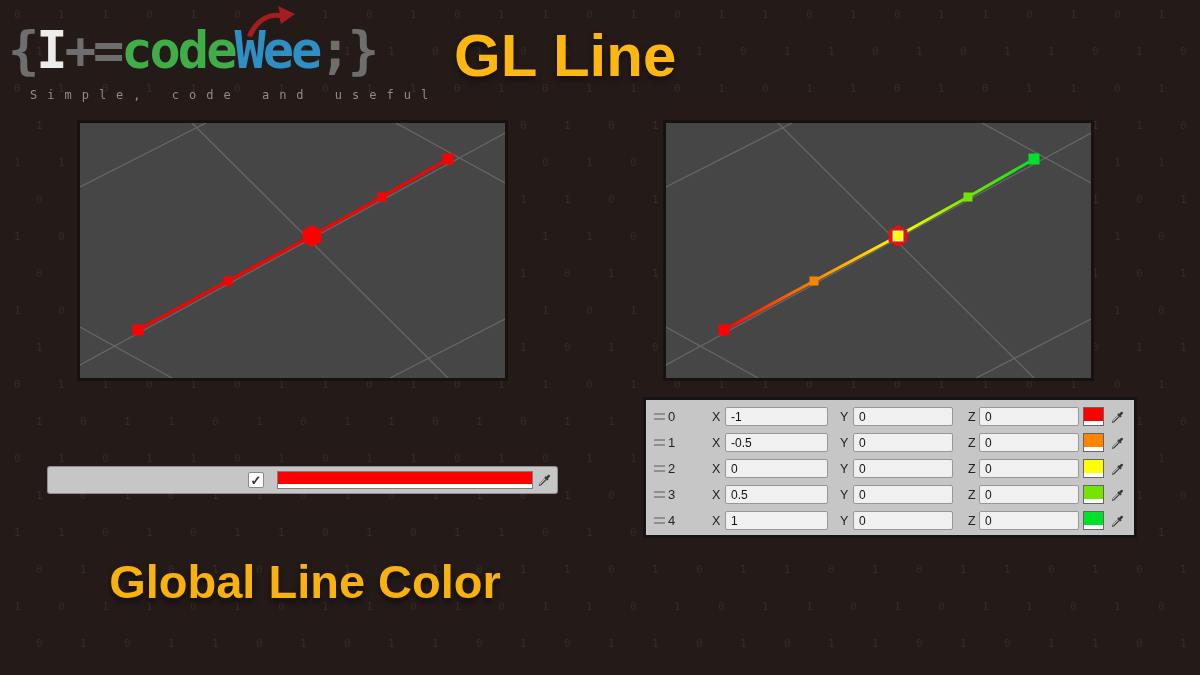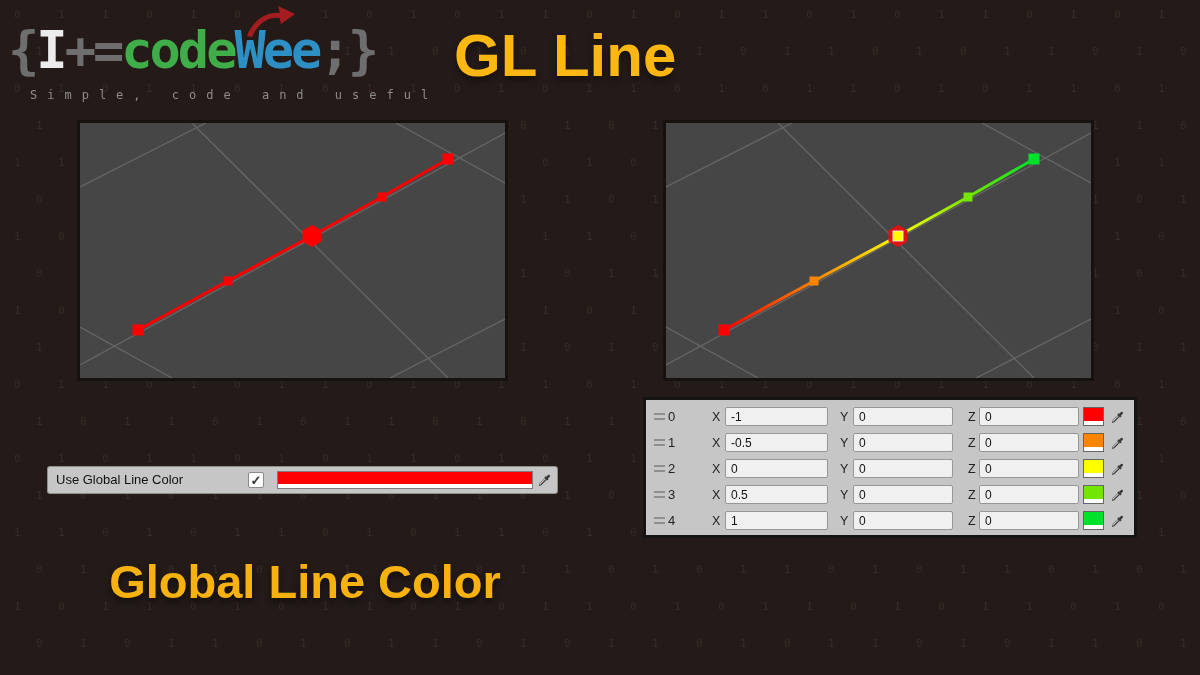--- a/index.html
+++ b/index.html
@@ -612,21 +612,20 @@
         <rect x="52.5" y="201.5" width="11" height="11" fill="#ff0000"></rect>
         <rect x="143.5" y="153.5" width="9" height="9" fill="#fb8500"></rect>
         <polygon points="232,102 241.5,107.5 241.5,118.5 232,124 222.5,118.5 222.5,107.5" fill="#e01212"></polygon>
         <rect x="227" y="108" width="10" height="10" fill="#ffff00" stroke="#fff" stroke-width="0.8"></rect>
         <rect x="297.5" y="69.5" width="9" height="9" fill="#73e600"></rect>
         <rect x="362.5" y="30.5" width="11" height="11" fill="#00e22a"></rect>
       </svg>
     </div>
 
   <div class="gbar">
-    <span class="glabel">Use Global Line Color</span>
     <span class="gcheck">
       <span>✓</span>
     </span>
     <span class="gcolor">
       <i class="swcolor" style="background: rgb(255, 0, 0);"></i>
       <i class="alpha"></i>
     </span>
     <span class="dropper">
       <svg viewBox="0 0 16 16" width="14" height="14">
           <path fill="#3a3a3a" d="M15 2.6c-.8-.8-2-.8-2.8 0l-1.7 1.7-.7-.7-1.4 1.4.7.7-6.3 6.3-.8 2.9 2.9-.8 6.3-6.3.7.7 1.4-1.4-.7-.7 1.7-1.7c.8-.8.8-2.1 0-2.1zM3.9 13.2l-1.1.3.3-1.1 6-6 .8.8-6 6z"></path>

